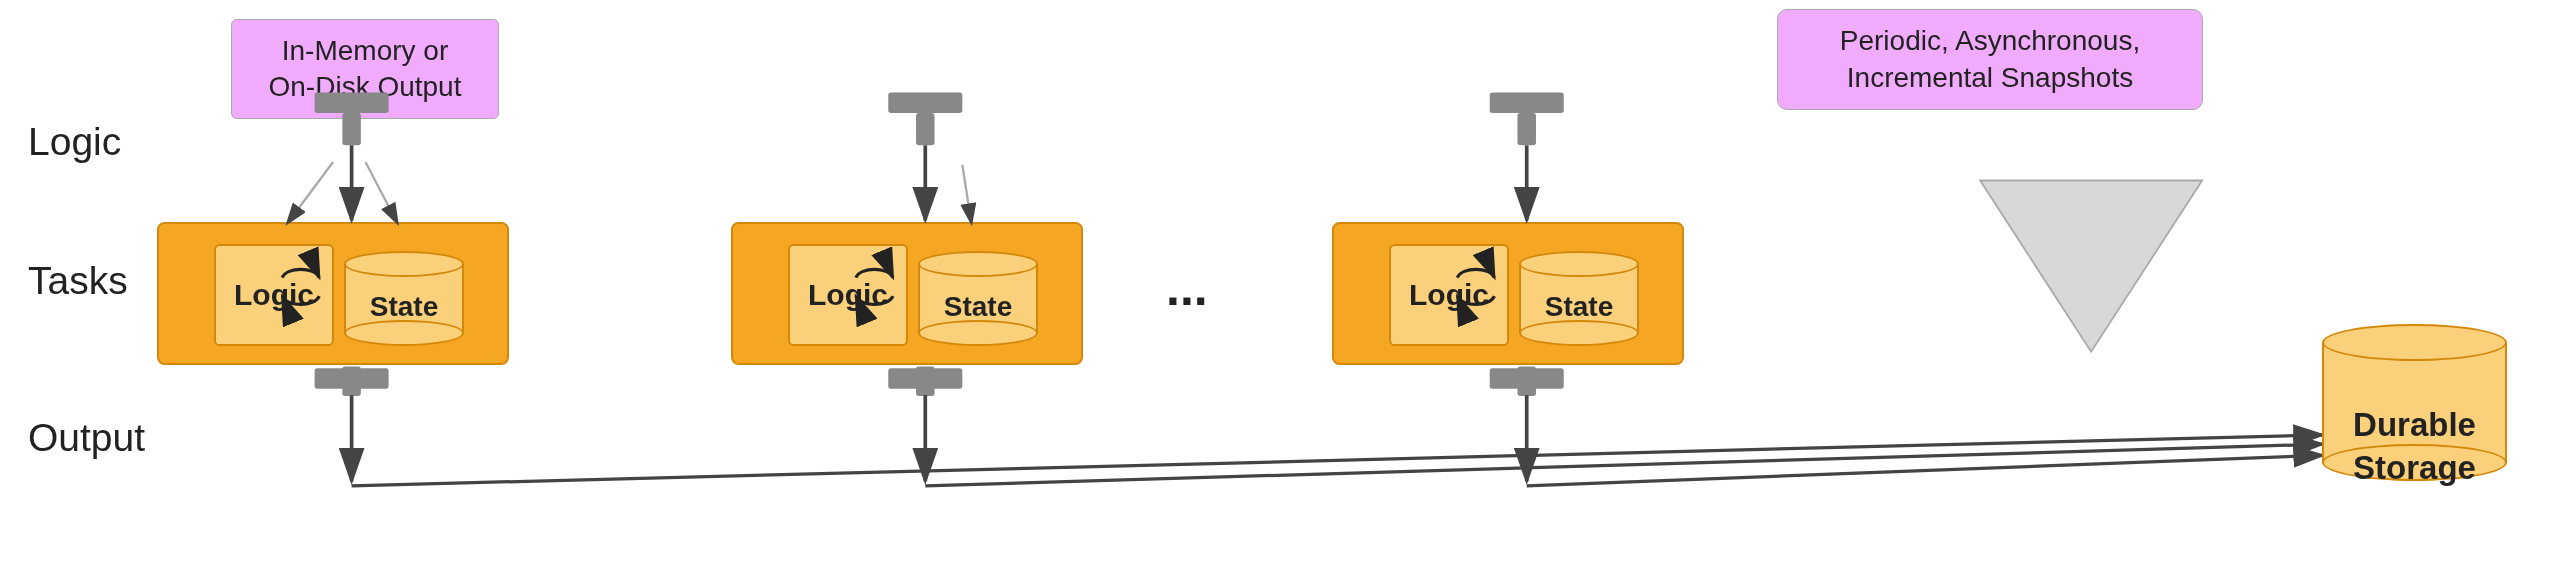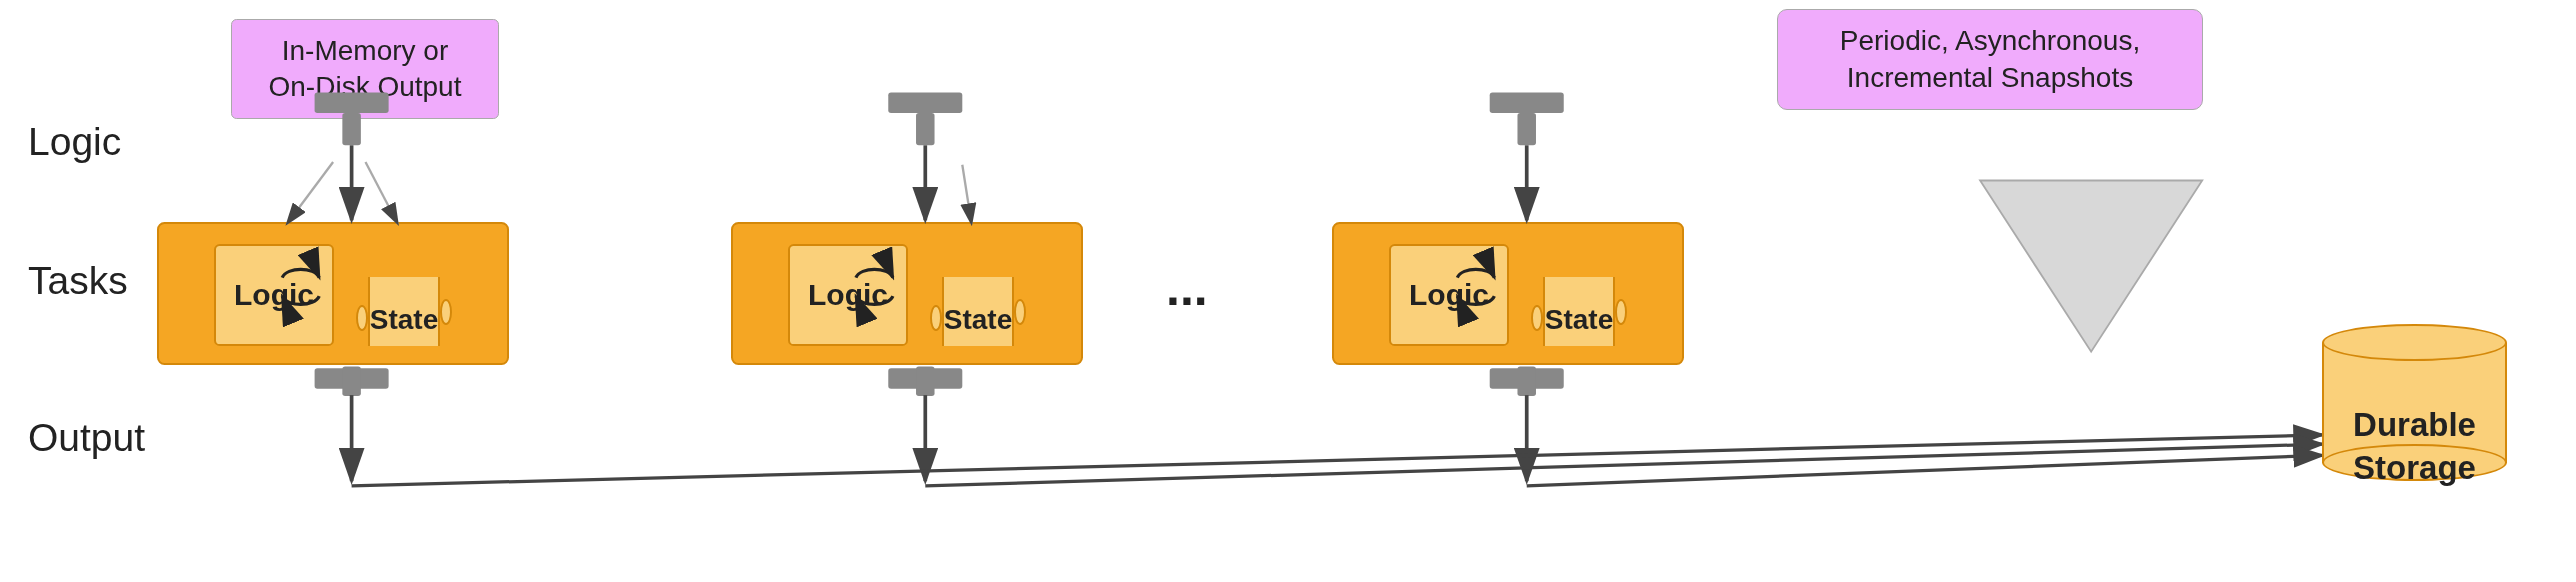--- a/index.html
+++ b/index.html
@@ -52,21 +52,21 @@
       align-items: center;
       justify-content: center;
       font-size: 30px;
       font-weight: 700;
       color: #222;
     }
 
     
     .state-cylinder {
       display: flex;
-      flex-direction: row;
+      flex-direction: column;
       align-items: center;
       width: 96px;
     }
     .cyl-top {
       width: 120px;
       height: 26px;
       background: #FAD07A;
       border: 2.8px solid #d4880a;
       border-radius: 50%;
       position: relative;

